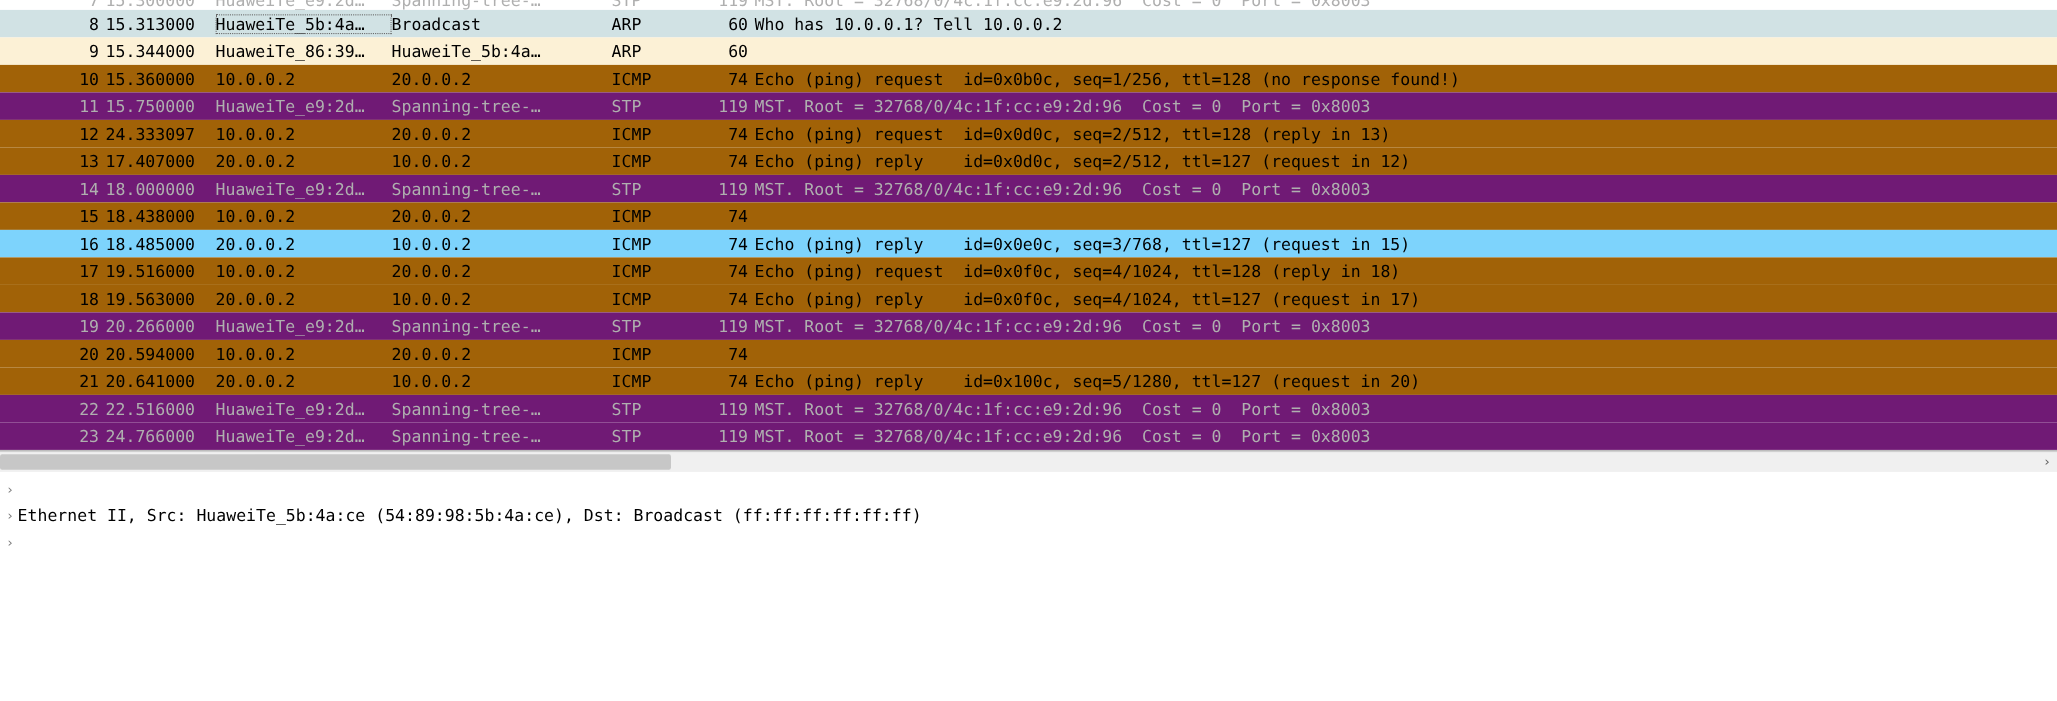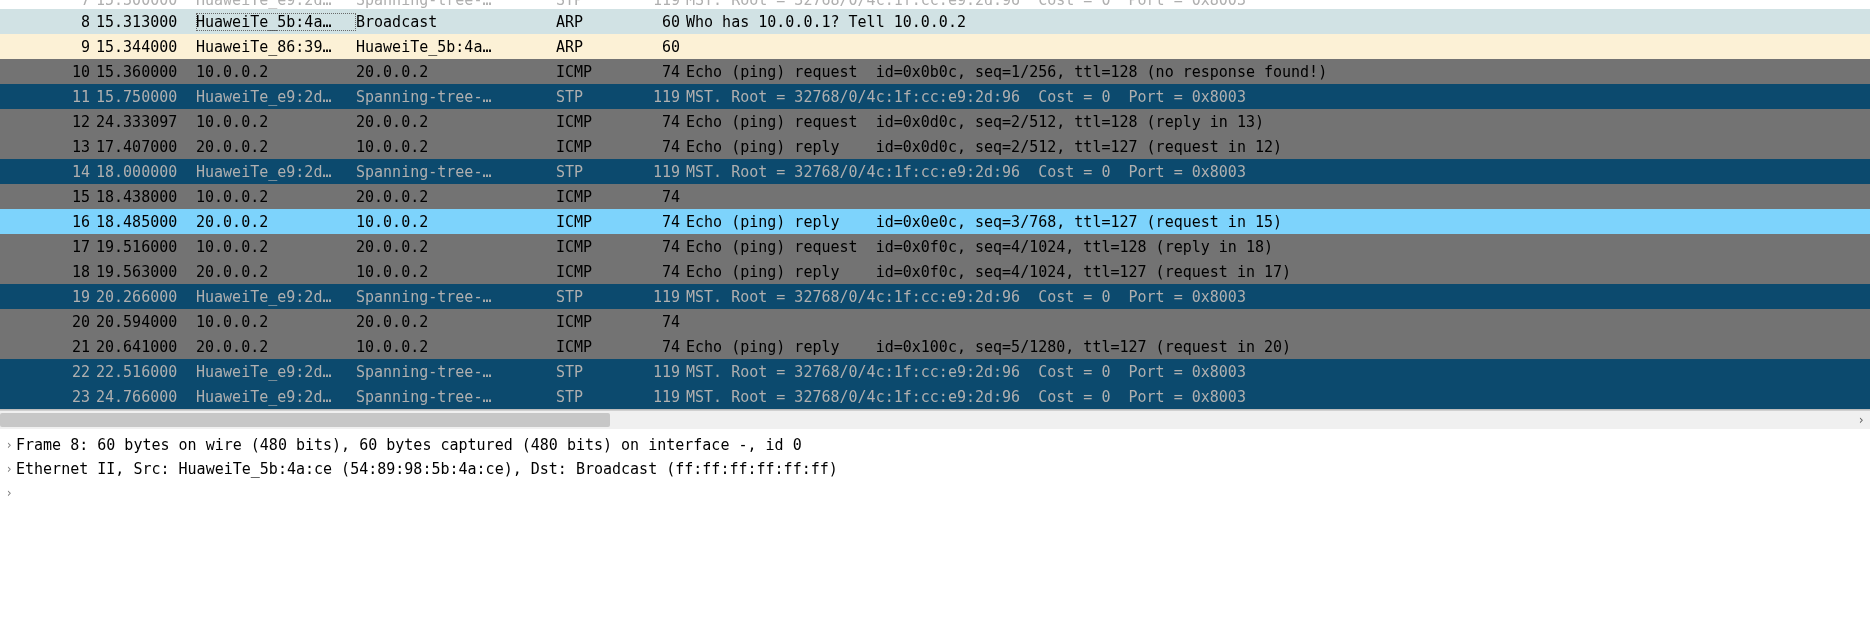--- a/index.html
+++ b/index.html
@@ -5,22 +5,22 @@
   html,body{margin:0;padding:0;background:#fff;font-family:"Lucida Console","Consolas",monospace;font-size:15px;color:#000;width:1870px}
   .packet-list{width:1870px;overflow:hidden;border-bottom:1px solid #bdbdbd}
   .row{display:flex;align-items:center;height:25px;white-space:pre}
   .c-no  {flex:0 0 90px; text-align:right;padding-right:6px}
   .c-time{flex:0 0 100px;text-align:left}
   .c-src {flex:0 0 160px;text-align:left;overflow:hidden;text-overflow:ellipsis}
   .c-dst {flex:0 0 200px;text-align:left;overflow:hidden;text-overflow:ellipsis}
   .c-proto{flex:0 0 74px;text-align:left}
   .c-len {flex:0 0 50px; text-align:right;padding-right:6px}
   .c-info{flex:1 1 auto;text-align:left;overflow:hidden}
-  .bg-stp  {background:#0c4a6e;color:#afafaf}
-  .bg-icmp1{background:#737373}
+  .bg-stp  {background:#701a75;color:#afafaf}
+  .bg-icmp1{background:#a16207}
   .bg-icmp3{background:#7dd3fc}
   .bg-arp1 {background:#d1e2e4}
   .bg-arp2 {background:#fcf1d6}
   .bg-top  {background:#ffffff;color:#afafaf}
   .sel-src {outline:1px dotted #6a6a6a;outline-offset:-1px}
   .hscroll{height:18px;background:#f0f0f0;border-top:1px solid #d0d0d0;position:relative}
   .hscroll .thumb{position:absolute;top:2px;left:0;height:14px;width:610px;background:#c7c7c7;border-radius:2px}
   .hscroll .arrow{position:absolute;top:0;height:18px;width:18px;color:#606060;font-size:12px;line-height:18px;text-align:center}
   .hscroll .arrow.l{left:0}
   .hscroll .arrow.r{right:0}
@@ -51,16 +51,16 @@
     <div class="row bg-stp"><span class="c-no">23</span><span class="c-time">24.766000</span><span class="c-src">HuaweiTe_e9:2d…</span><span class="c-dst">Spanning-tree-…</span><span class="c-proto">STP</span><span class="c-len">119</span><span class="c-info">MST. Root = 32768/0/4c:1f:cc:e9:2d:96  Cost = 0  Port = 0x8003</span></div>
   </div>
 
 <div class="hscroll">
   <span class="arrow l">‹</span>
   <div class="thumb"></div>
   <span class="arrow r">›</span>
 </div>
 
 <div class="details" id="details">
-    <div class="detail-line"><span class="chev">›</span><span>Frame 8: 60 bytes on wire (480 bits), 60 bytes captured (480 bits) on interface -, id 0</span></div>
+    <div class="detail-line"><span class="chev">›</span></div>
     <div class="detail-line"><span class="chev">›</span><span>Ethernet II, Src: HuaweiTe_5b:4a:ce (54:89:98:5b:4a:ce), Dst: Broadcast (ff:ff:ff:ff:ff:ff)</span></div>
     <div class="detail-line"><span class="chev">›</span></div>
   </div>
 
 </body></html>

